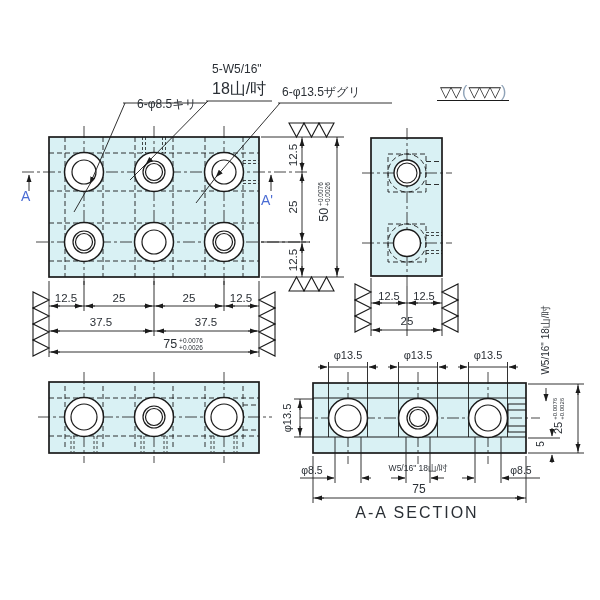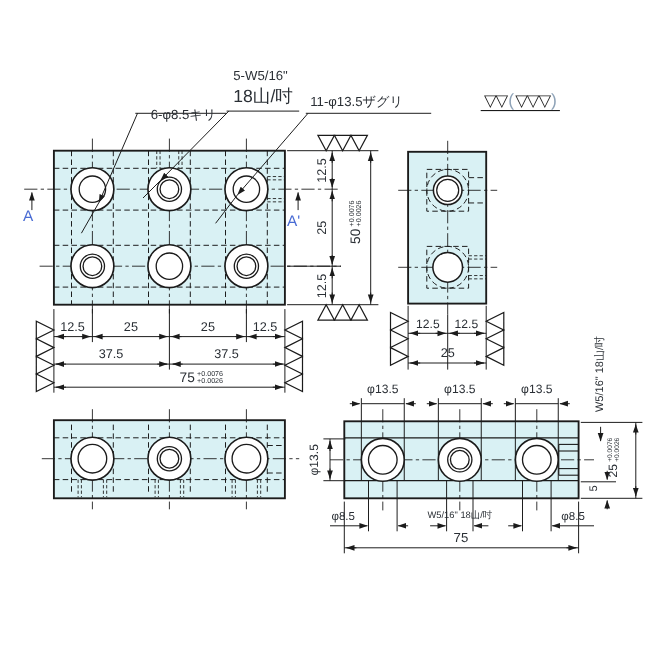--- a/index.html
+++ b/index.html
@@ -348,21 +348,21 @@
       <line x1="552" y1="463" x2="552" y2="455" marker-end="url(#ar)"></line>
 
       <line x1="546" y1="388" x2="546" y2="401" marker-end="url(#ar)"></line>
     </g>
   </g>
 </svg>
 
 <div class="lbl" style="left:137px;top:98px;font-size:12px">6-φ8.5キリ</div>
 <div class="lbl" style="left:212px;top:63px;font-size:12px">5-W5/16"</div>
 <div class="lbl" style="left:212px;top:81px;font-size:16px">18山/吋</div>
-<div class="lbl" style="left:282px;top:86px;font-size:12px">11-φ13.5ザグリ</div>
+<div class="lbl" style="left:282px;top:86px;font-size:12px">6-φ13.5ザグリ</div>
 
 <div class="lbl sf" style="left:437px;top:83px">
   <span>▽▽</span>
   <span class="br">(</span>
   <span>▽▽▽</span>
   <span class="br">)</span>
 </div>
 
 <div class="lbl blue" style="left:21px;top:189px;font-size:14px">A</div>
 <div class="lbl blue" style="left:261px;top:193px;font-size:14px">A'</div>
@@ -407,14 +407,15 @@
 <div class="lbl rot" style="left:546px;top:340px;font-size:10px">W5/16" 18山/吋</div>
 <div class="lbl rot row" style="left:559px;top:416px">
   <span style="font-size:11px">25</span>
   <span class="tolcol" style="font-size:6px">
     <span>+0.0076</span>
     <span>+0.0026</span>
   </span>
 </div>
 <div class="lbl rot" style="left:541px;top:444px;font-size:10px">5</div>
 
+<div class="lbl c title" style="left:417px;top:513px;font-size:16px">A-A  SECTION</div>
 
 </div>
 
 </body></html>

